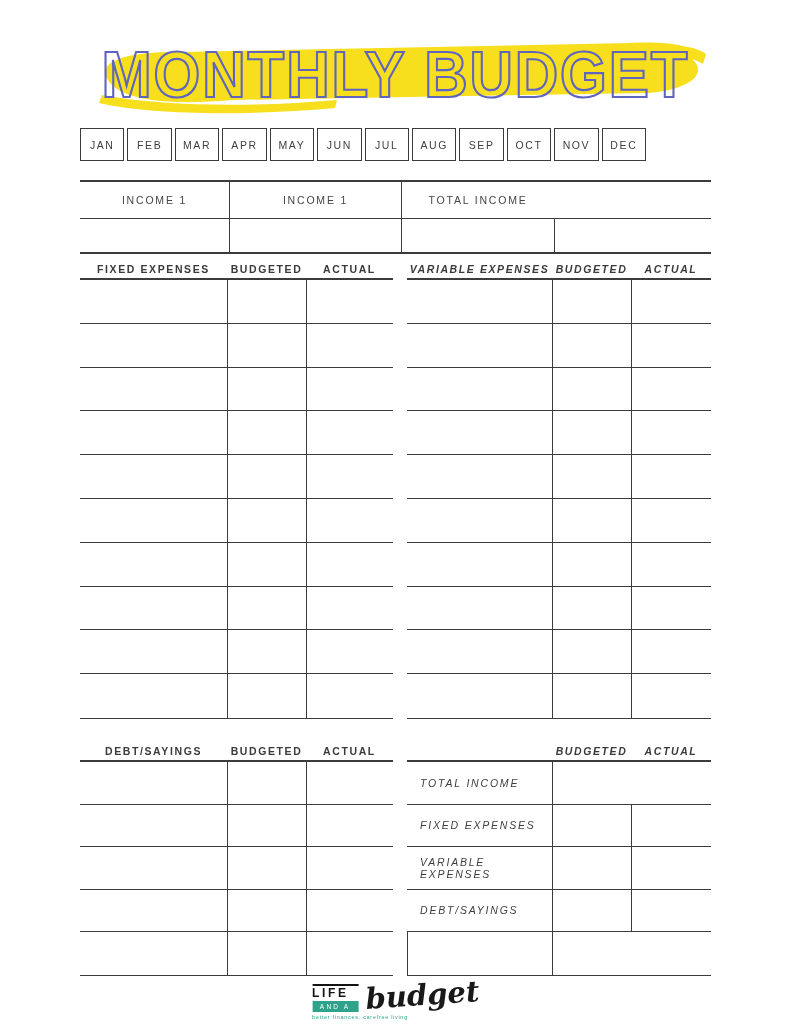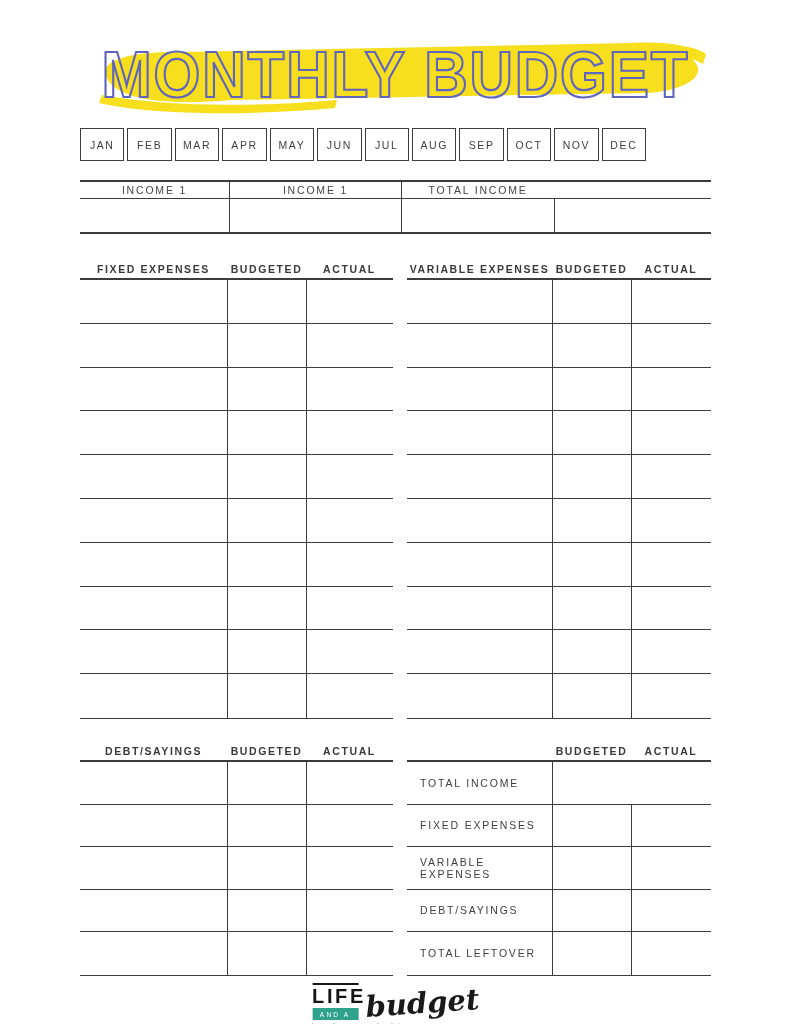--- a/index.html
+++ b/index.html
@@ -27,33 +27,33 @@
   
   .months { position:absolute; left:80px; top:128px; width:566px; height:33px; display:flex; gap:3px; }
   .month-cell {
     flex:1; border:1.7px solid #3C3C3C; display:flex; align-items:center; justify-content:center;
     font-size:10.5px; letter-spacing:1.6px; color:#3E3E3E; background:#fff; cursor:pointer;
   }
 
   
   .income { position:absolute; left:80px; top:180px; width:631px; border-top:2px solid #3C3C3C; border-bottom:2px solid #3C3C3C; }
   .income-row { display:grid; grid-template-columns:149px 172px 153px 157px; }
-  .income-row.head { height:17px; border-bottom:1.8px solid #3C3C3C; }
+  .income-row.head { height:37px; border-bottom:1.8px solid #3C3C3C; }
   .income-row.body { height:33px; }
   .income-cell { display:flex; align-items:center; justify-content:center; font-size:10.5px; letter-spacing:1.8px; color:#454545; }
   .income-row .income-cell + .income-cell { border-left:1.8px solid #3C3C3C; }
 
   
   .etable { position:absolute; }
   .etable.pos-fixed    { left:80px;  top:259px; }
   .etable.pos-variable { left:407px; top:259px; }
   .etable.pos-debt     { left:80px;  top:741px; }
   .etable.pos-summary  { left:407px; top:741px; }
   .cols-left  { --c1:147px; --c2:79px; --c3:87px; width:313px; }
-  .cols-right { --c1:145px; --c2:79px; --c3:80px; width:304px; }
+  .cols-right { --c1:145px; --c2:79px; --c3:80px; width:304px;font-style:italic; }
 
   .caption { display:grid; grid-template-columns:var(--c1) var(--c2) var(--c3); height:19px; align-items:center; }
   .caption span { text-align:center; font-size:10.5px; font-weight:bold; letter-spacing:1.6px; color:#3A3A3A; }
 
   .tbody { border-top:2px solid #3C3C3C; border-bottom:1.8px solid #3C3C3C; }
   .row { display:grid; grid-template-columns:var(--c1) var(--c2) var(--c3); border-bottom:1.4px solid #3C3C3C; }
   .tbody div.row:last-of-type { border-bottom:none; }
   .row-44 .row { height:43.8px; }
   .row-42 .row { height:42.5px; }
   .cell { position:relative; }
@@ -61,21 +61,21 @@
   .cell-label { display:flex; align-items:center; padding-left:13px; font-size:10.5px; letter-spacing:1.8px; color:#3E3E3E; }
   .pos-summary .tbody div.row:first-of-type .cell-a { border-left:none; }
 
   
   .logo {
     position:absolute; top:981px; left:50%; transform:translateX(-50%);
     display:grid; grid-template-columns:auto auto; column-gap:5px; align-items:end;
   }
   .logo-left { width:48px; padding-top:2px; }
   .logo-overline { width:46px; border-top:2.2px solid #141414; margin-bottom:1px; }
-  .logo-life { font-size:20px; font-weight:bold; letter-spacing:2.6px; color:#141414; line-height:1.05; }
+  .logo-life { font-size:12px; font-weight:bold; letter-spacing:2.6px; color:#141414; line-height:1.05; }
   .logo-anda {
     width:46px; margin-top:1px; background:#2FA28C; color:#ffffff;
     font-size:6.5px; letter-spacing:2.2px; text-align:center; padding:2.5px 0 2px;
   }
   .logo-budget {
     font-family:"DejaVu Serif", serif; font-style:italic; font-weight:bold;
     font-size:29px; color:#191919; transform:rotate(-4deg); line-height:1; padding-bottom:2px;
   }
   .logo-tagline { grid-column:1 / 3; font-size:5.5px; letter-spacing:0.7px; color:#2FA28C; margin-top:2px; }
 </style>
@@ -340,21 +340,20 @@
           <div class="cell cell-a"></div>
         </div>
 
         <div class="row srow">
           <div class="cell cell-label">DEBT/SAYINGS</div>
           <div class="cell cell-b"></div>
           <div class="cell cell-a"></div>
         </div>
 
         <div class="row srow">
-          <div class="cell cell-label">TOTAL LEFTOVER</div>
           <div class="cell cell-b"></div>
           <div class="cell cell-a"></div>
         </div>
       </div>
   </div>
 
   <div class="logo">
     <div class="logo-left">
       <div class="logo-overline"></div>
       <div class="logo-life">LIFE</div>

